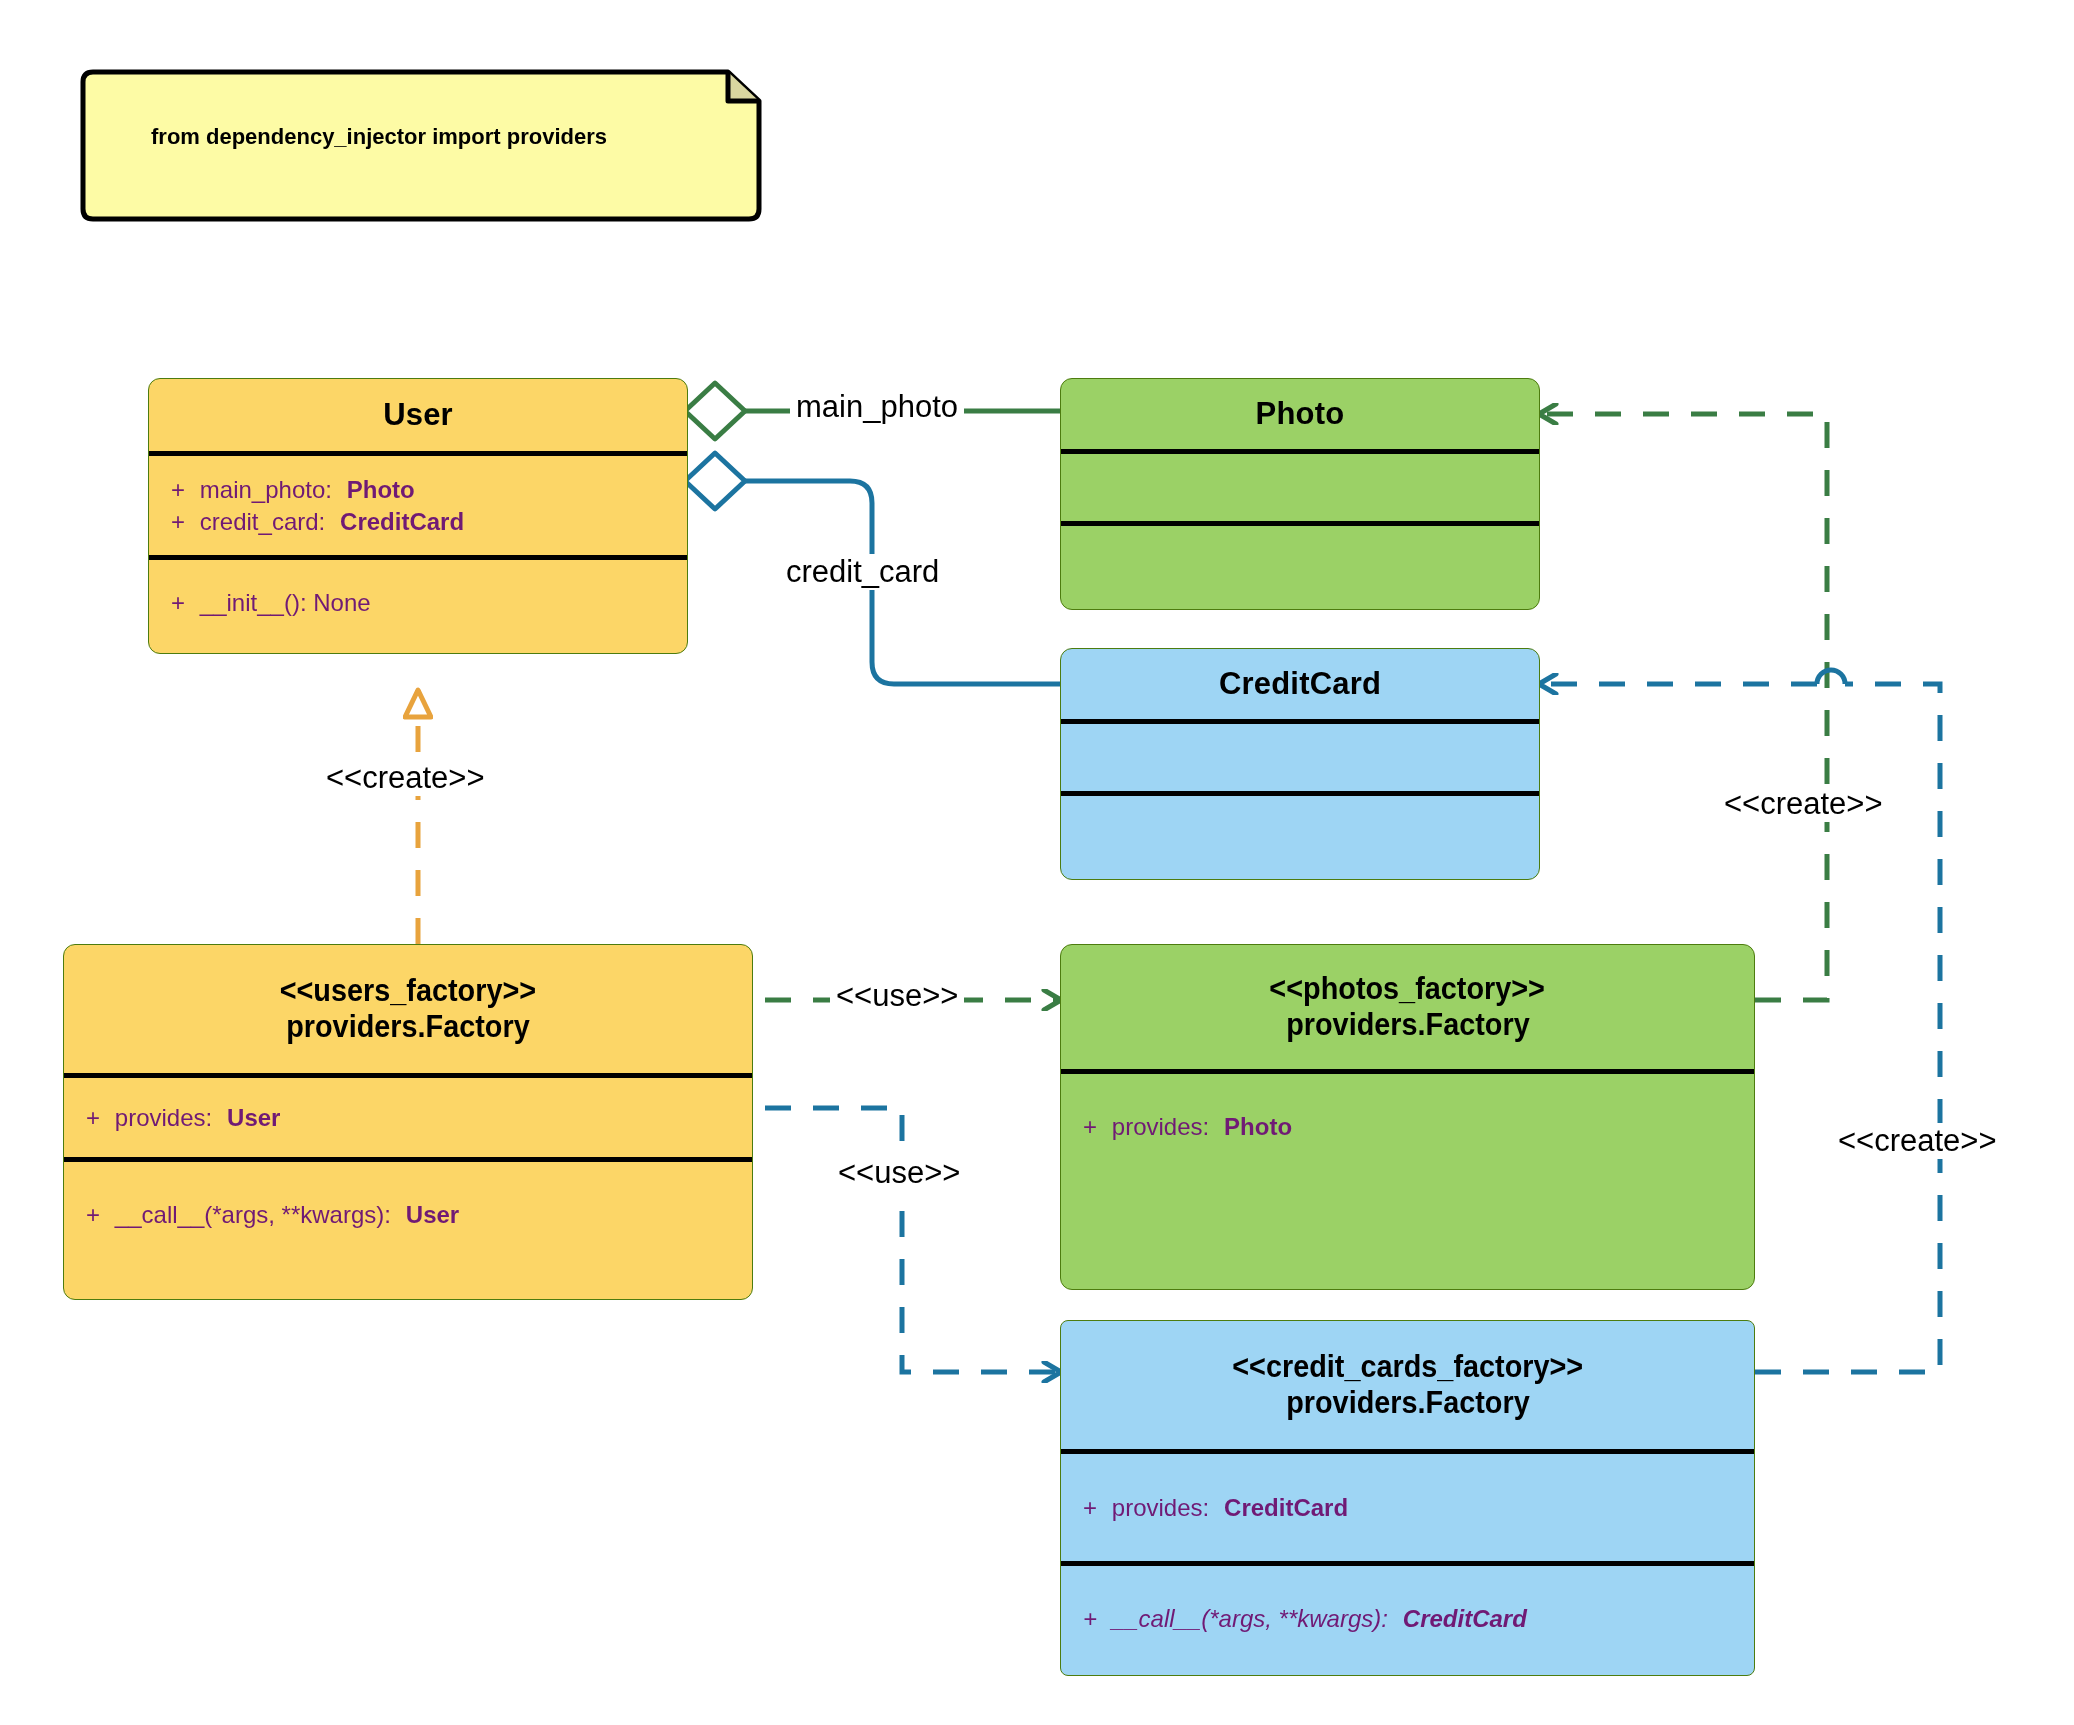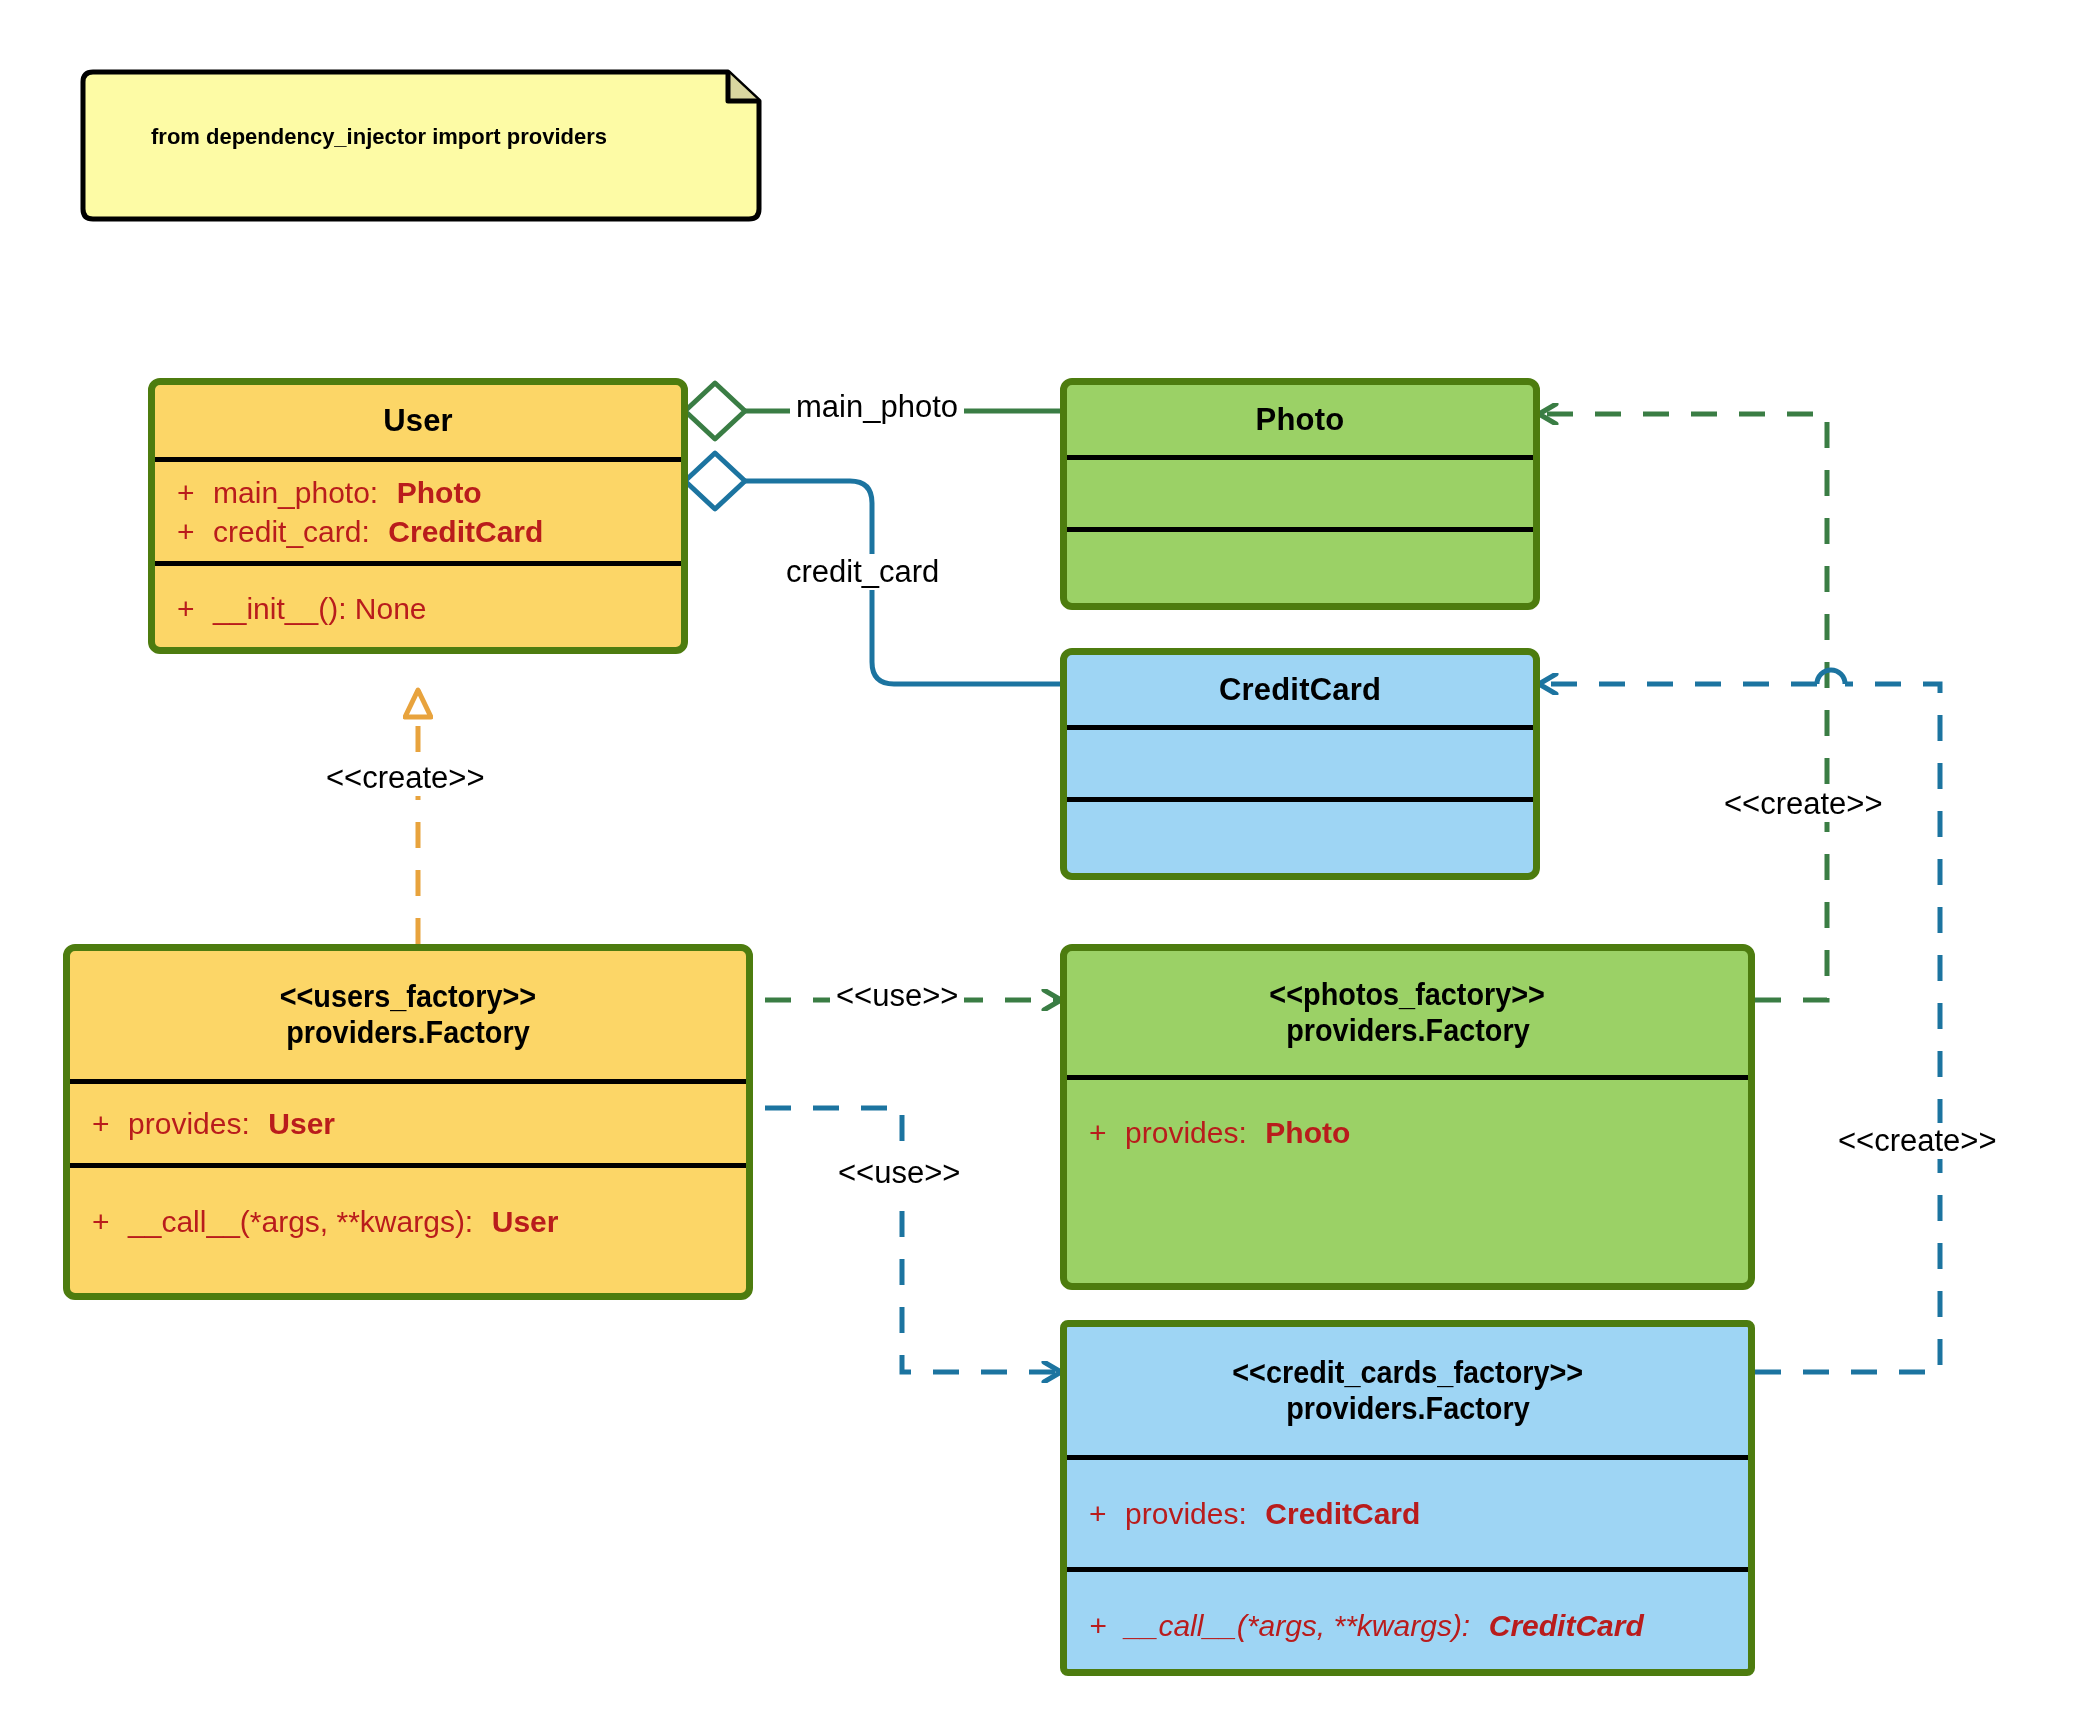--- a/index.html
+++ b/index.html
@@ -4,36 +4,36 @@
 <style>
   html,body{margin:0;padding:0;background:#ffffff;}
   body{width:2074px;height:1725px;position:relative;overflow:hidden;
        font-family:"Liberation Sans","DejaVu Sans",sans-serif;}
   #stage{position:absolute;left:0;top:0;width:2074px;height:1725px;}
 
   svg.layer{position:absolute;left:0;top:0;width:2074px;height:1725px;overflow:visible;}
   #edges{z-index:1;}
 
   
-  .umlbox{position:absolute;box-sizing:border-box;border:7px solid #4d7c0f;
+  .umlbox{position:absolute;box-sizing:border-box;border:1px solid #4d7c0f;
           border-radius:12px;z-index:3;overflow:hidden;}
   .umlbox .comp{box-sizing:border-box;display:flex;align-items:center;}
   .umlbox .comp + .comp{border-top:5px solid #000;}
   .comp.title{justify-content:center;text-align:center;flex-direction:column;}
   .comp.body{padding-left:22px;}
   .comp.body .row{line-height:1.30;white-space:nowrap;}
 
   .t-name{font-size:31px;font-weight:bold;color:#000;letter-spacing:.2px;}
   .t-stereo{font-size:31px;font-weight:bold;color:#000;
             font-family:"Liberation Sans Narrow","Liberation Sans",sans-serif;
             transform:scaleX(.93);}
   .t-sub{font-size:31px;font-weight:bold;color:#000;
          font-family:"Liberation Sans Narrow","Liberation Sans",sans-serif;
          transform:scaleX(.93);}
-  .mem{font-size:30px;color:#b91c1c;white-space:nowrap;}
+  .mem{font-size:24px;color:#701a75;white-space:nowrap;}
   .mem b{font-weight:bold;}
 
   .c-yellow{background:#FCD667;}
   .c-green {background:#9BD166;}
   .c-blue  {background:#9ED5F4;}
 
   
   #note{position:absolute;z-index:3;}
   #note .txt{position:absolute;left:30px;top:56px;font-size:22px;font-weight:bold;color:#000;
              white-space:nowrap;margin-left:48px;}

